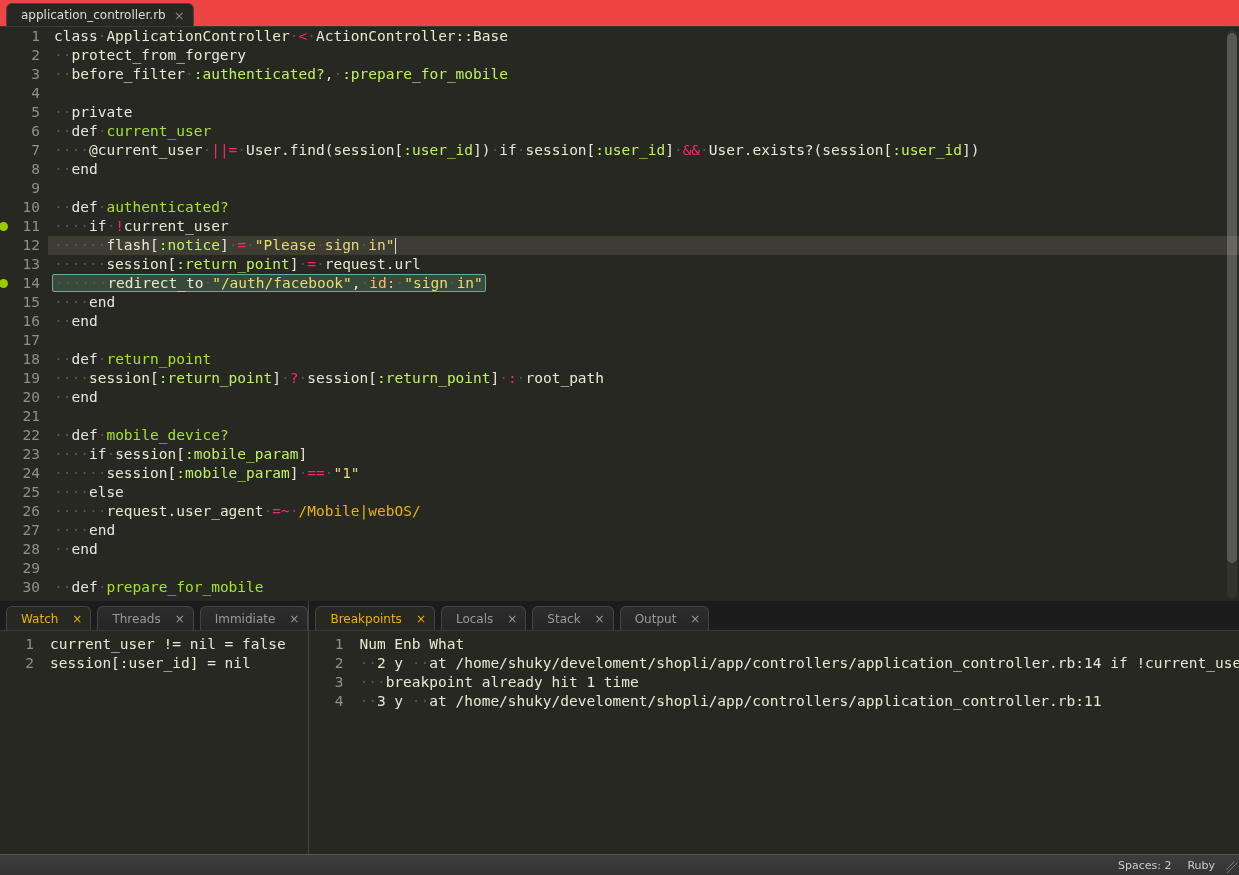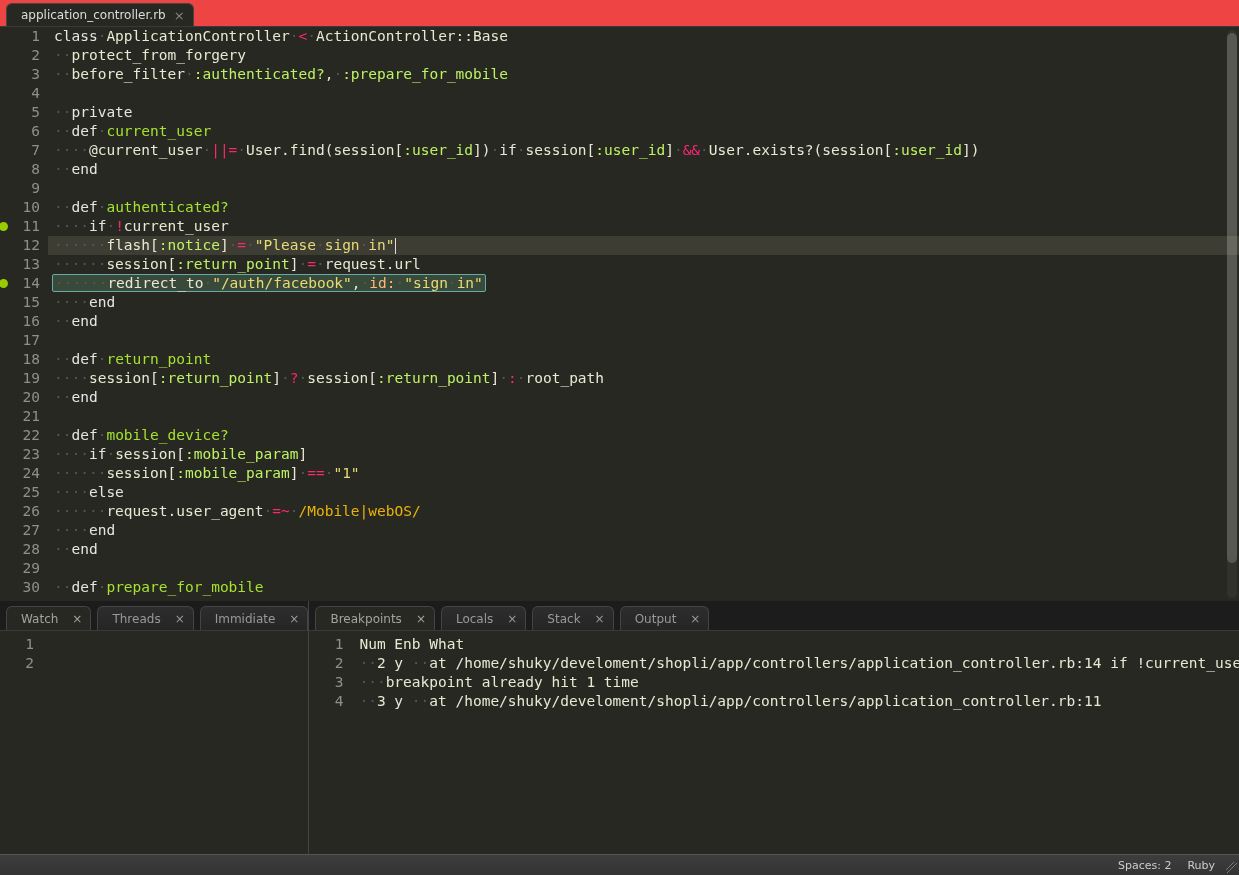--- a/index.html
+++ b/index.html
@@ -19,21 +19,21 @@
 .sel { background:#3a4a3a; border:1px solid #6aa; border-radius:2px; padding:0 2px; margin-left:-2px; }
 .cursor { display:inline-block; width:1px; height:16px; background:#ddd; vertical-align:middle; }
 .scroll-track { position:absolute; right:2px; top:3px; bottom:3px; width:10px; background:rgba(255,255,255,0.05); border-radius:5px; }
 .scroll-thumb { position:absolute; left:0; right:0; background:rgba(200,200,200,0.25); border-radius:5px; }
 .debug { position:absolute; top:601px; left:0; right:0; bottom:21px; display:flex; background:#222; }
 .panel { background:#272822; display:flex; flex-direction:column; position:relative; }
 .panel.left { width:334px; border-right:1px solid #444; }
 .panel.right { flex:1; }
 .ptabbar { height:30px; display:flex; align-items:flex-end; background:#1c1c1c; border-bottom:1px solid #3a3a3a; }
 .ptab { height:24px; padding:0 8px 0 14px; display:flex; align-items:center; font-size:12px; color:#999; background:linear-gradient(#2d2d2d,#252525); border:1px solid #444; border-bottom:none; border-radius:6px 6px 0 0; margin-left:6px; gap:14px; }
-.ptab.active { background:#272822; color:#a3a3a3; }
+.ptab.active { background:#272822; color:#eab308; }
 .pbody { flex:1; display:flex; font-family:"DejaVu Sans Mono",monospace; font-size:14.5px; line-height:19px; }
 .pgutter { width:44px; text-align:right; padding-right:10px; color:#8f908a; padding-top:4px; }
 .pcode { flex:1; padding-left:6px; padding-top:4px; white-space:pre; }
 .statusbar { position:absolute; bottom:0; left:0; right:0; height:21px; background:linear-gradient(#3d3d3d,#333); border-top:1px solid #555; display:flex; justify-content:flex-end; align-items:center; font-size:11px; color:#ccc; gap:16px; padding-right:24px; }
 .resize { position:absolute; bottom:2px; right:2px; width:11px; height:11px; background:
   linear-gradient(135deg,transparent 0,transparent 5px,#777 5px,#777 6px,transparent 6px,transparent 8px,#777 8px,#777 9px,transparent 9px); }
 
 
 .kw { color:#e5e5e5; }
 .op  { color:#f92672; }
@@ -113,20 +113,21 @@
         <div class="ptab">
           <span>Immidiate</span>
           <span class="close">×</span>
         </div>
       </div>
     <div class="pbody">
       <div class="pgutter" id="watch-gut">
           <div>1</div>
           <div>2</div>
         </div>
+      <div class="pcode" id="watch-body"><div>current_user != nil = false</div><div>session[:user_id] = nil</div></div>
     </div>
   </div>
   <div class="panel right">
     <div class="ptabbar" id="right-tabs">
         <div class="ptab active">
           <span>Breakpoints</span>
           <span class="close">×</span>
         </div>
         <div class="ptab">
           <span>Locals</span>

